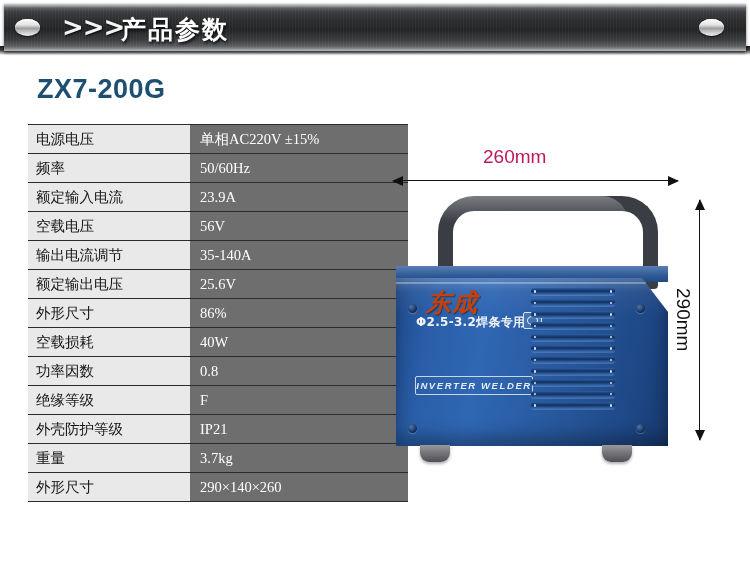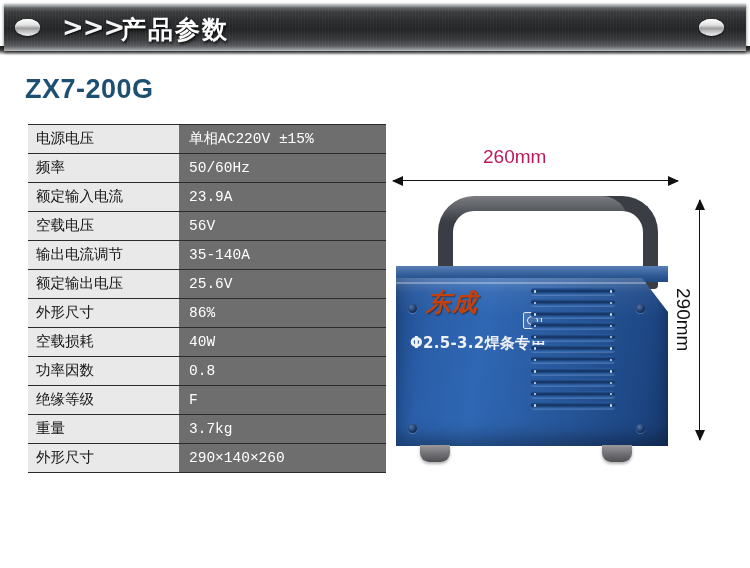--- a/index.html
+++ b/index.html
@@ -50,35 +50,35 @@
   }
   .banner-title{
     position:absolute;left:117px;top:9px;
     font-size:25px;font-weight:bold;color:#ffffff;letter-spacing:2px;
     text-shadow:1px 2px 3px rgba(0,0,0,.85);
     font-family:"DejaVu Sans","Liberation Sans",sans-serif;
   }
 
   
   .model-title{
-    position:absolute;left:25px;top:74px;
+    position:absolute;left:37px;top:74px;
     font-size:27px;font-weight:bold;color:#1d4f72;letter-spacing:.5px;
     font-family:"Liberation Sans",sans-serif;
   }
 
   
   .spec-table{
     position:absolute;left:28px;top:124px;width:340px;
     border-collapse:collapse;table-layout:fixed;
   }
   .spec-table td{
-    height:28px;padding:0 0 0 8px;
+    height:28px;padding:0 11px 0 8px;
     font-size:14.5px;line-height:28px;
     border-bottom:1.6px solid #2b2b2b;
-    font-family:Liberation Mono, monospace;
+    font-family:Liberation Serif, serif;
     white-space:nowrap;overflow:hidden;
   }
   .spec-table tr:first-child td{border-top:1.6px solid #2b2b2b;}
   .spec-table td.k{
     width:143px;background:#e9e9e9;color:#141414;
   }
   .spec-table td.v{
     width:197px;background:#6e6e6e;color:#ffffff;padding-left:10px;
   }
 
@@ -150,23 +150,23 @@
 
   
   .logo-cn{
     position:absolute;left:48px;top:168px;
     font-size:25px;font-weight:bold;color:#c2410c;
     font-family:"DejaVu Sans",sans-serif;
     font-style:italic;letter-spacing:1px;
     text-shadow:1px 1px 1px rgba(0,0,0,.4);
   }
   .logo-sub{
-    position:absolute;left:32px;top:196px;
-    font-size:15px;font-weight:bold;color:#f0f2f6;
-    font-family:"DejaVu Sans",sans-serif;letter-spacing:.3px;margin-top:20px;
+    position:absolute;left:38px;top:196px;
+    font-size:12px;font-weight:bold;color:#f0f2f6;
+    font-family:"DejaVu Sans",sans-serif;letter-spacing:.3px;
   }
   .ccc-badge{
     position:absolute;left:145px;top:194px;width:17px;height:15px;
     border:1.4px solid #dfe4ea;border-radius:2px;
     background:rgba(255,255,255,.12);
   }
   .ccc-badge::after{
     content:"";position:absolute;left:3px;top:3px;width:9px;height:7px;
     border:1.3px solid #eef1f5;border-radius:50%;
   }
@@ -265,20 +265,24 @@
     </tr>
     <tr>
       <td class="k">功率因数</td>
       <td class="v">0.8</td>
     </tr>
     <tr>
       <td class="k">绝缘等级</td>
       <td class="v">F</td>
     </tr>
     <tr>
+      <td class="k">外壳防护等级</td>
+      <td class="v">IP21</td>
+    </tr>
+    <tr>
       <td class="k">重量</td>
       <td class="v">3.7kg</td>
     </tr>
     <tr>
       <td class="k">外形尺寸</td>
       <td class="v">290×140×260</td>
     </tr>
   </tbody>
 </table>
 
@@ -293,20 +297,21 @@
   <div class="handle"></div>
 
   <div class="body-top"></div>
   <div class="body-main"></div>
   <div class="body-sheen"></div>
   <div class="body-ridge"></div>
 
   <div class="logo-cn">东成</div>
   <div class="logo-sub">Φ2.5-3.2焊条专用</div>
   <div class="ccc-badge"></div>
+  <div class="inverter-label">INVERTER WELDER</div>
 
   <div class="vent" id="vent">
       <div class="slat" style="top: 0px;"></div>
       <div class="slat" style="top: 11.4px;"></div>
       <div class="slat" style="top: 22.8px;"></div>
       <div class="slat" style="top: 34.2px;"></div>
       <div class="slat" style="top: 45.6px;"></div>
       <div class="slat" style="top: 57px;"></div>
       <div class="slat" style="top: 68.4px;"></div>
       <div class="slat" style="top: 79.8px;"></div>

